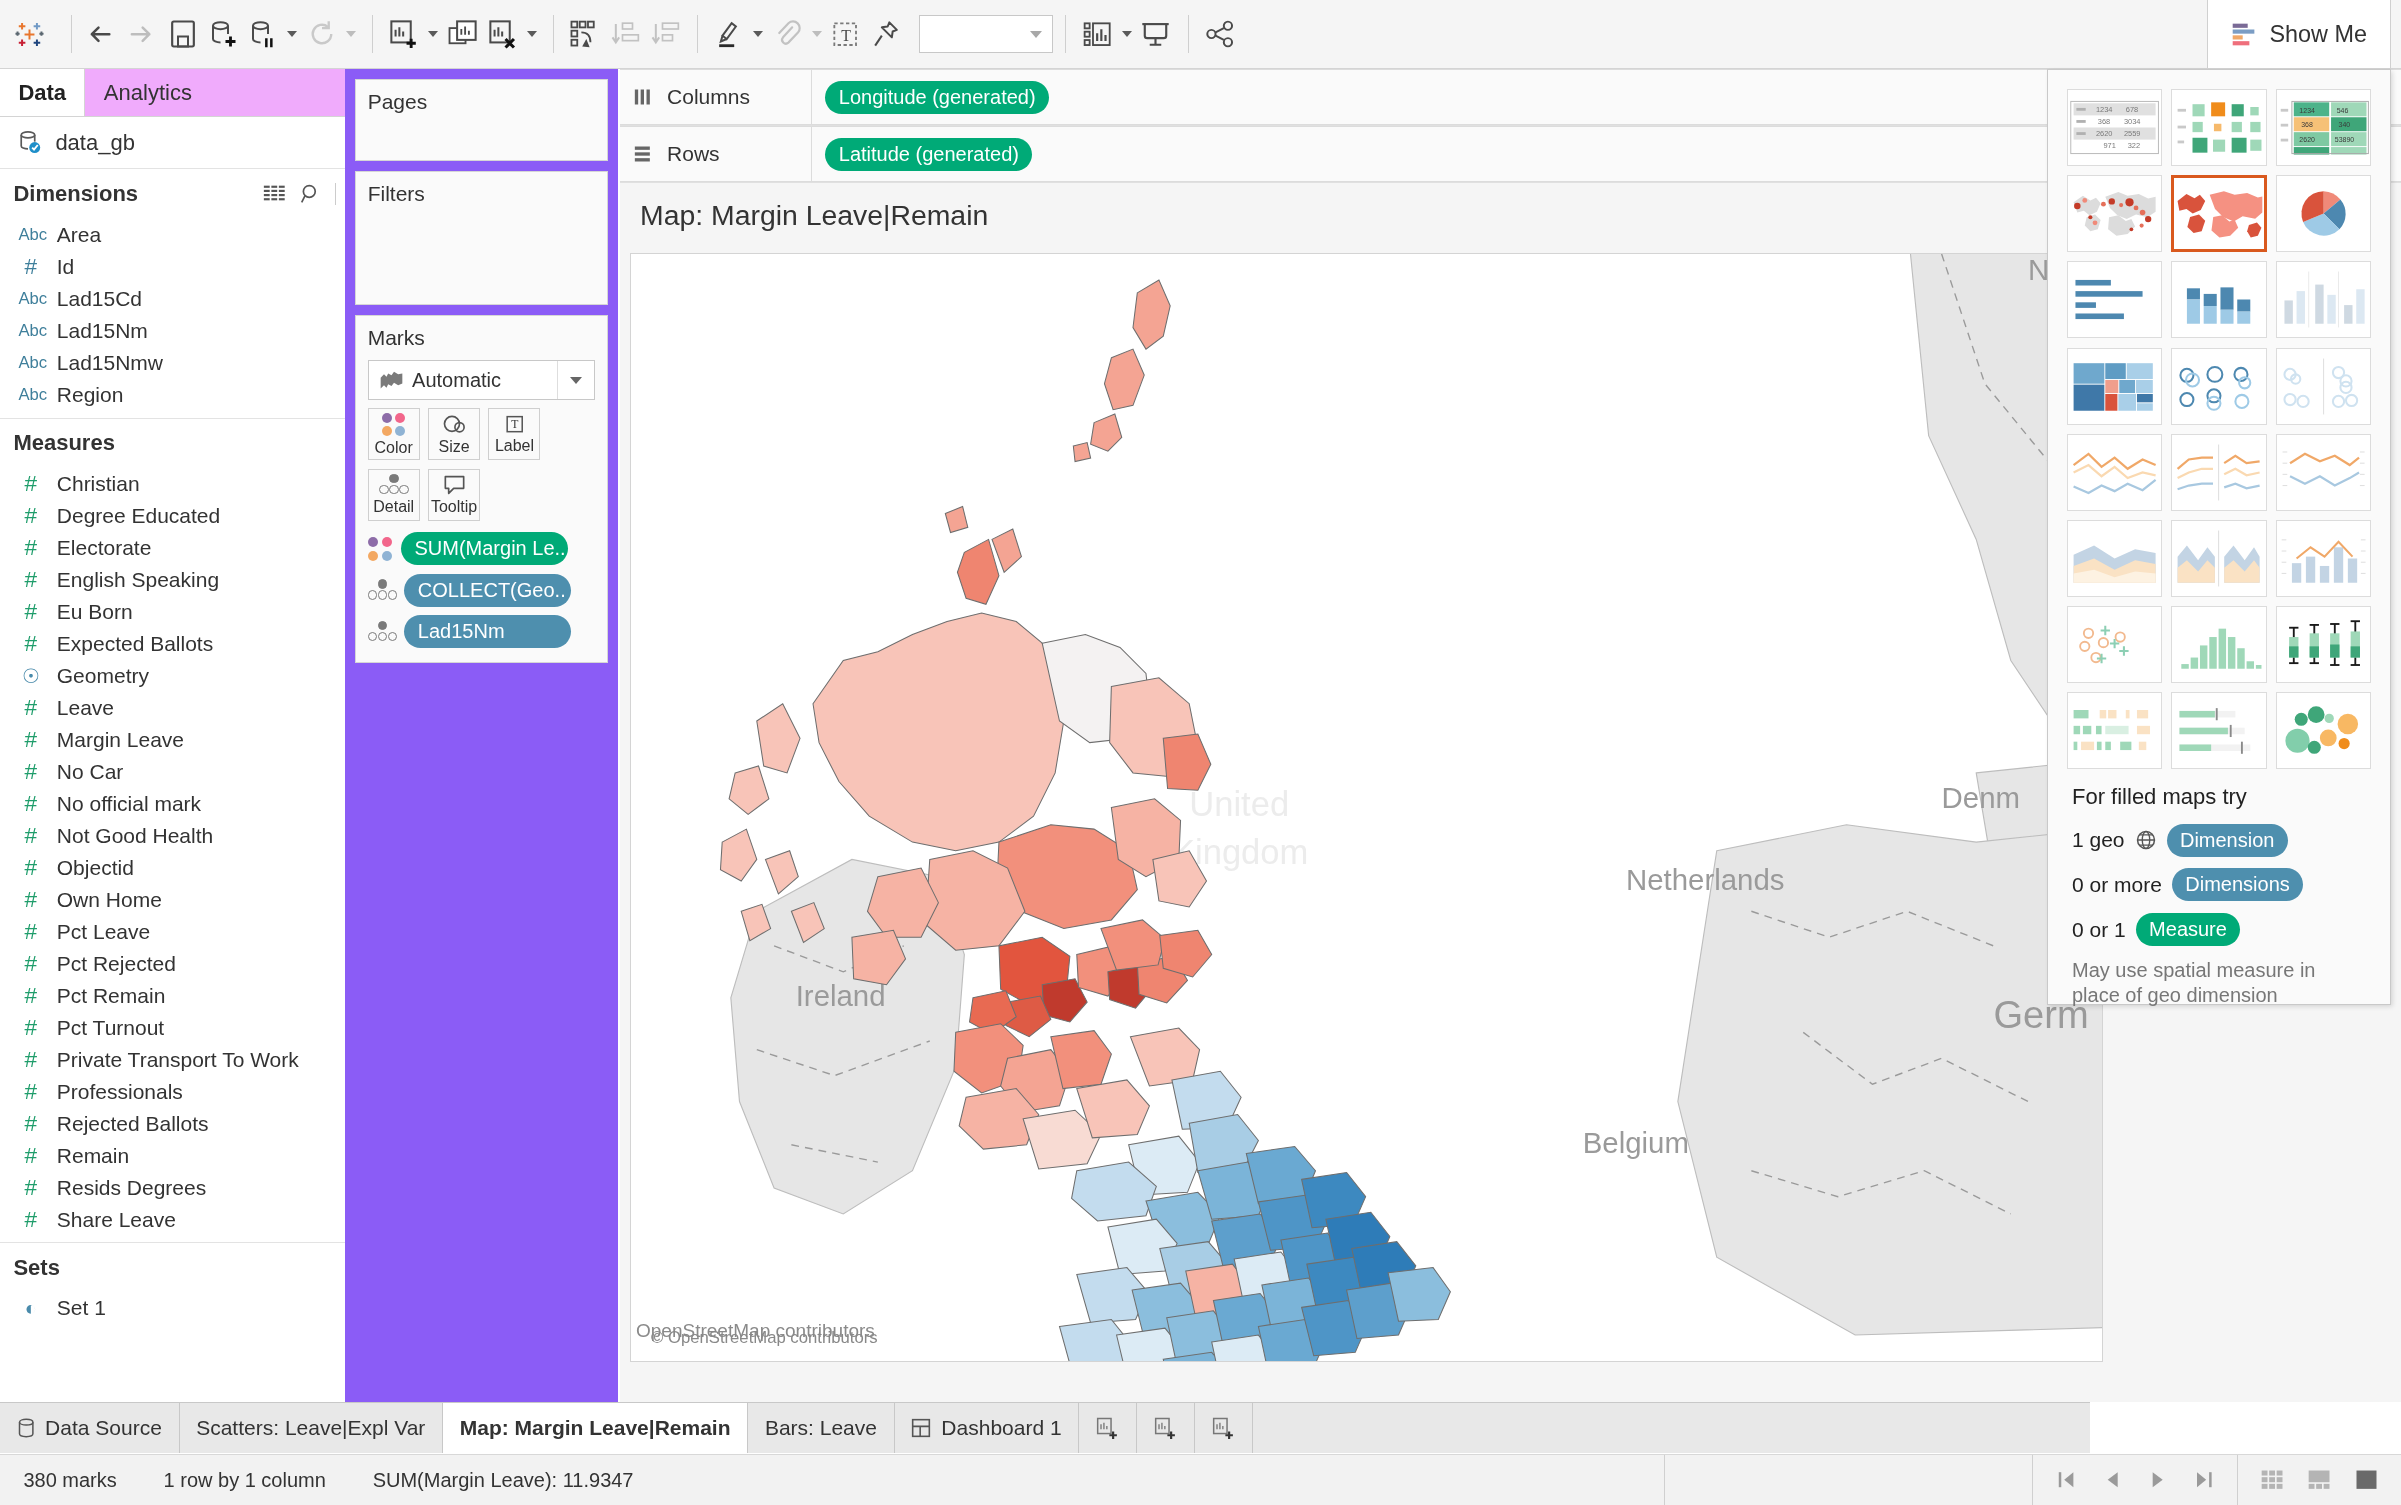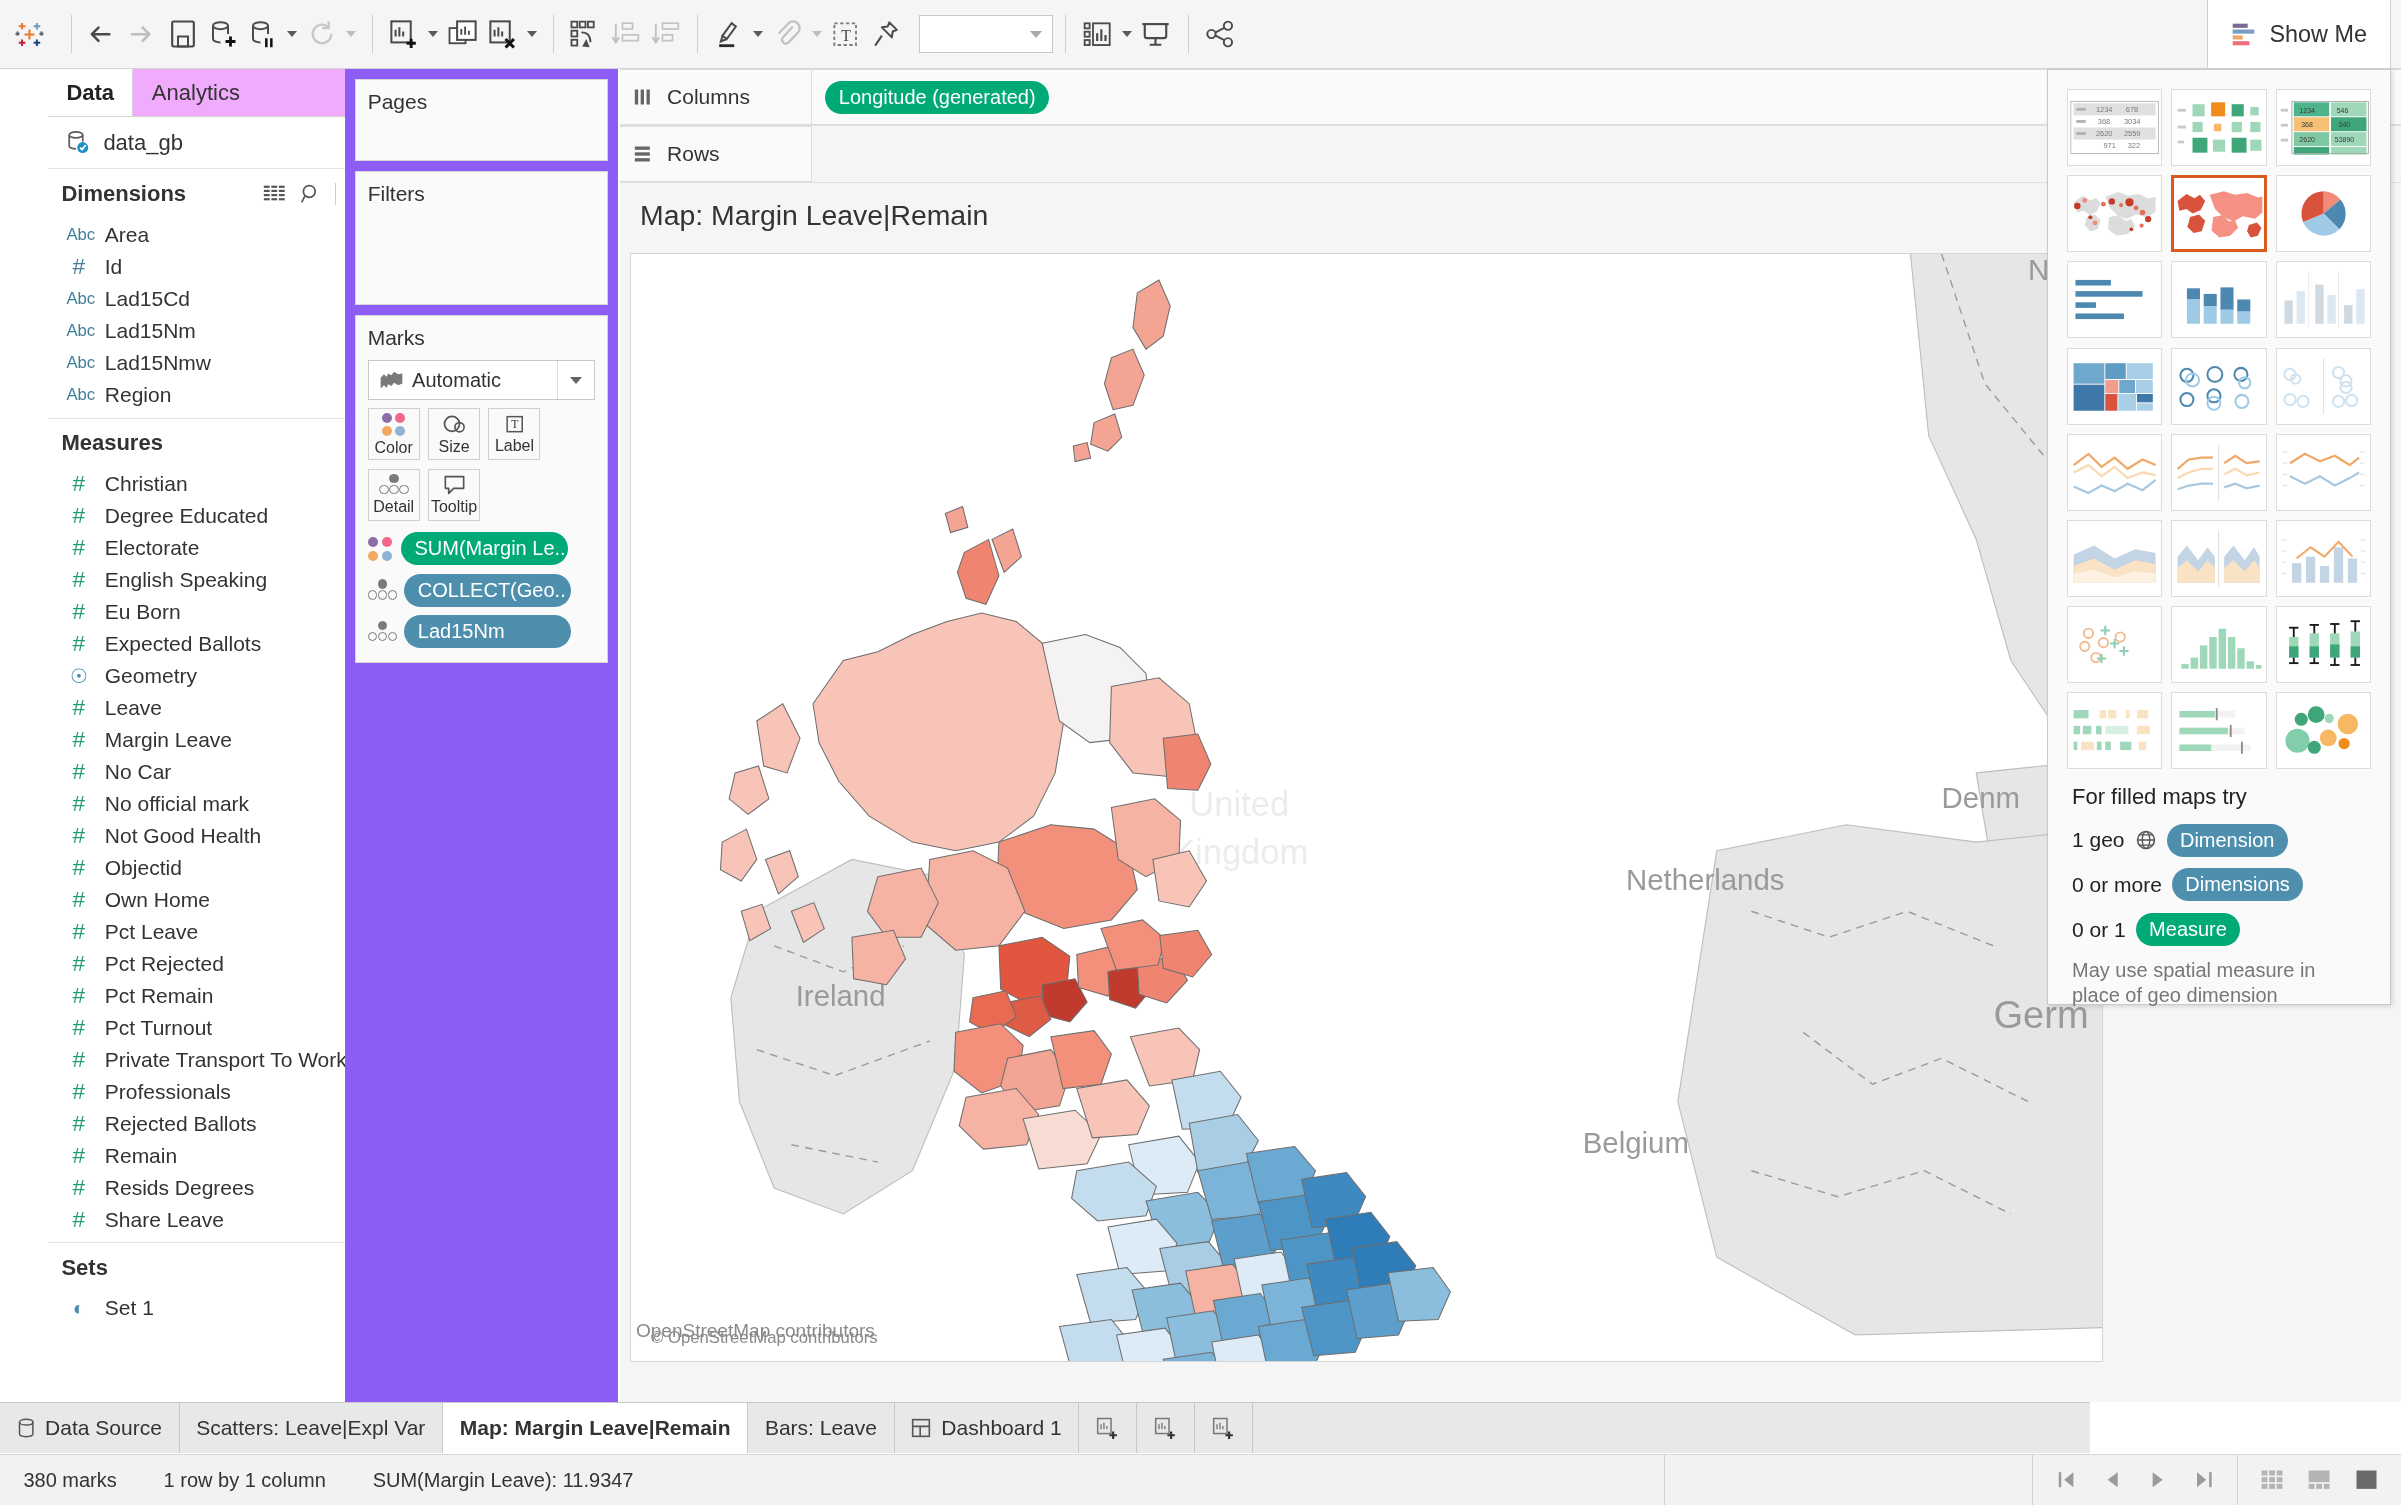--- a/index.html
+++ b/index.html
@@ -22,21 +22,21 @@
   .tb-caret.dim::after { border-top-color:#bdbdbd; }
   .tb-combo { width:134px; height:38px; border:0.8px solid #c8c8c8;
     background:#fff; margin-left:13.4px; display:flex; align-items:center;
     justify-content:flex-end; padding-right:10px; cursor:pointer; }
   .tb-combo::after { content:""; border-left:6.7px solid transparent;
     border-right:6.7px solid transparent; border-top:7.5px solid #a8a8a8; }
   .tb-spacer { flex:1; }
 
   
   #leftpane { position:absolute; left:0; top:69px; width:384px; bottom:103px;
-    background:#fff; border-right:0.8px solid #d4d4d4;padding-left:48px; }
+    background:#fff; border-right:0.8px solid #d4d4d4; }
   .pane-tabs { display:flex; height:48px; border-bottom:0.8px solid #d4d4d4;
     background:#fff; align-items:stretch; }
   .pane-tab { display:flex; align-items:center; padding:0 18.4px; font-size:22px; }
   .pane-tab.active { font-weight:bold; color:#222; background:#fff;
     border-right:0.8px solid #d4d4d4; }
   .pane-tab.inactive { background:#f0abfc; color:#333; flex:1;
     justify-content:space-between; cursor:pointer; }
   .updn { display:inline-block; font-size:15px; color:#555; line-height:0.9;
     text-align:center; }
   .ds-row { display:flex; align-items:center; height:52px; padding-left:16.7px;
@@ -682,20 +682,23 @@
         <svg width="22" height="20" viewBox="0 0 26 24">
             <g fill="#666">
               <rect x="2" y="3" width="18" height="4"></rect>
               <rect x="2" y="10" width="18" height="4"></rect>
               <rect x="2" y="17" width="18" height="4"></rect>
             </g>
           </svg>
       </span>
       <span>Rows</span>
     </div>
+    <div class="shelf-drop">
+      <span class="pill green">Latitude (generated)</span>
+    </div>
   </div>
 
   <div class="viewtitle">Map: Margin Leave|Remain</div>
 
   <div class="canvas">
     <svg width="100%" height="100%" viewBox="0 0 1790 1280" preserveAspectRatio="xMidYMid slice" style="font-size:25px">
       <rect x="0" y="0" width="1790" height="1280" fill="#ffffff"></rect>
 
       <g fill="#e6e6e6" stroke="#bdbdbd" stroke-width="1.3">
         <path d="M1520 -40 L1790 -60 L1790 520 L1700 560 L1640 470 L1600 330 L1545 210 Z"></path>

